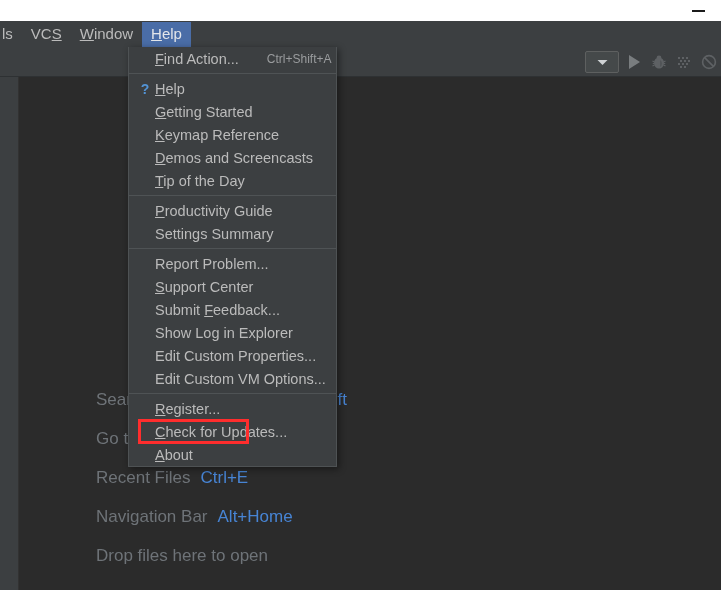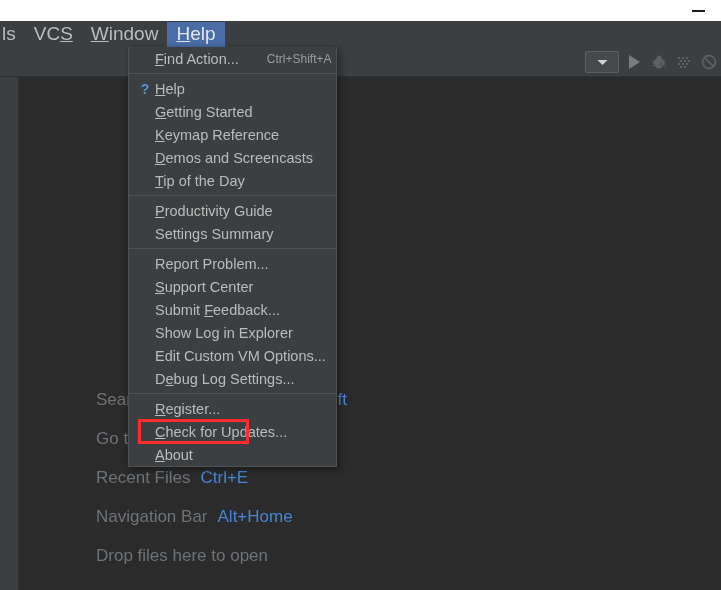--- a/index.html
+++ b/index.html
@@ -54,21 +54,21 @@
     left: 0; top: 21px;
     width: 721px; height: 26px;
     background: #3c3f41;
     display: flex;
     align-items: center;
     padding-left: 0px;
     box-sizing: border-box;
   }
   .menubar-item {
     color: #bbbbbb;
-    font-size: 19px;
+    font-size: 15px;
     padding: 3px 9px 4px 9px;
     white-space: nowrap;
     line-height: 18px;
   }
   .menubar-item.clipped {
     padding-left: 2px;
   }
   .menubar-item.active {
     background: #4a6da7;
     color: #e3e6ea;
@@ -357,26 +357,26 @@
       <div class="menu-row">
         <span class="gutter"></span>
         <span class="label">Submit <span class="mn">F</span>eedback...</span>
       </div>
       <div class="menu-row">
         <span class="gutter"></span>
         <span class="label">Show Log in Explorer</span>
       </div>
       <div class="menu-row">
         <span class="gutter"></span>
+        <span class="label">Edit Custom Properties...</span>
+      </div>
+      <div class="menu-row">
+        <span class="gutter"></span>
         <span class="label">Edit Custom VM Options...</span>
       </div>
-      <div class="menu-row">
-        <span class="gutter"></span>
-        <span class="label">D<span class="mn">e</span>bug Log Settings...</span>
-      </div>
       <div class="menu-sep"></div>
       <div class="menu-row">
         <span class="gutter"></span>
         <span class="label"><span class="mn">R</span>egister...</span>
       </div>
       <div class="menu-row">
         <span class="gutter"></span>
         <span class="label"><span class="mn">C</span>heck for Updates...</span>
       </div>
       <div class="menu-row">

